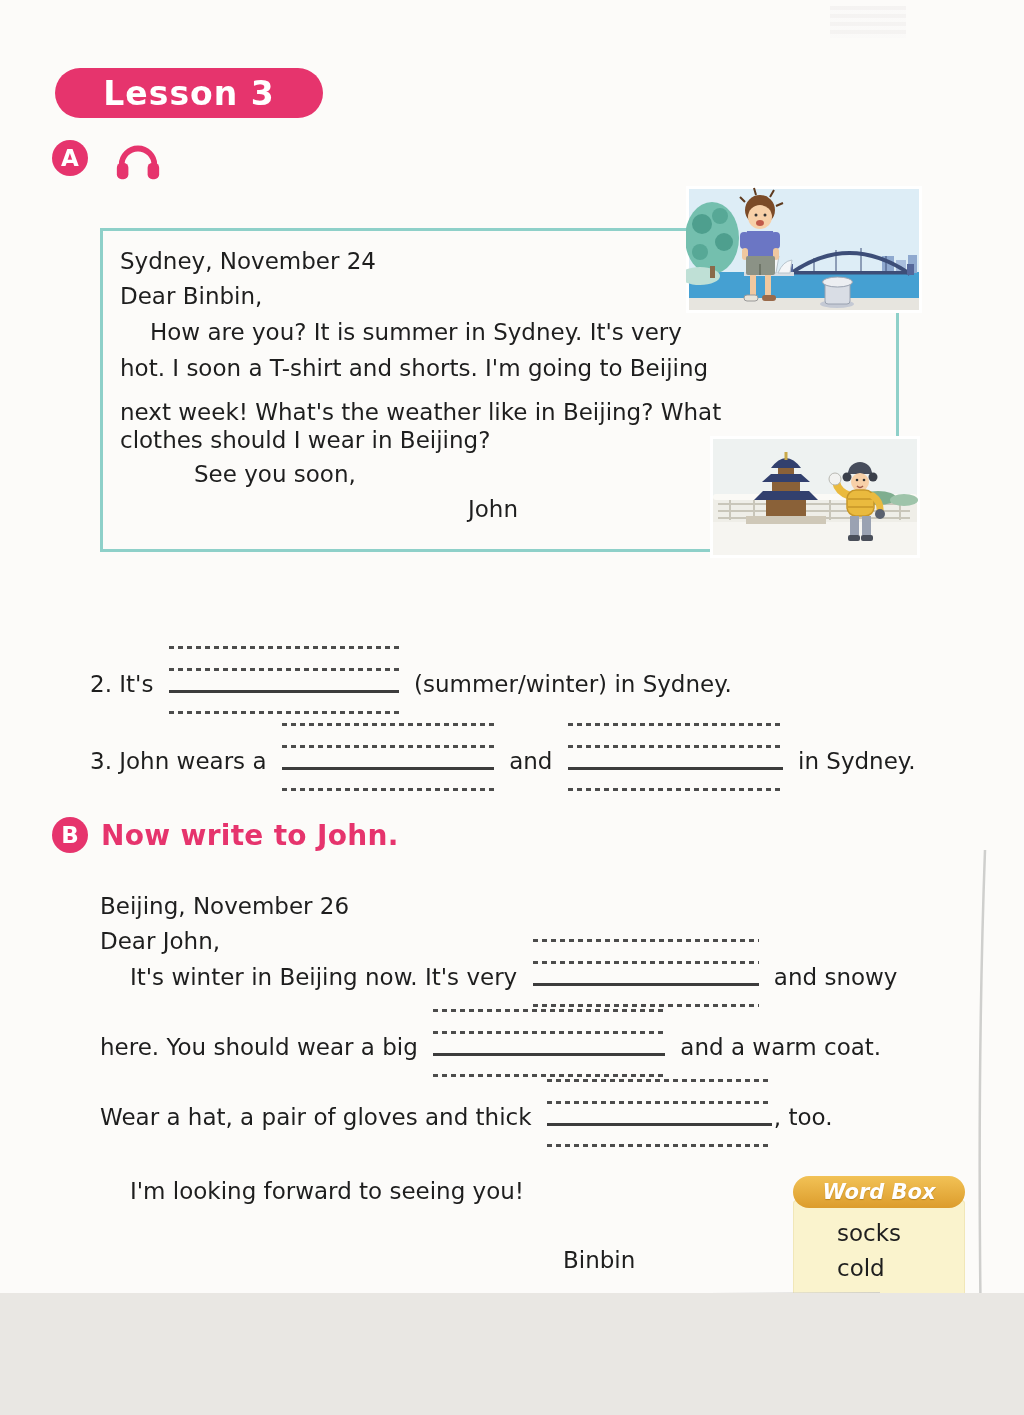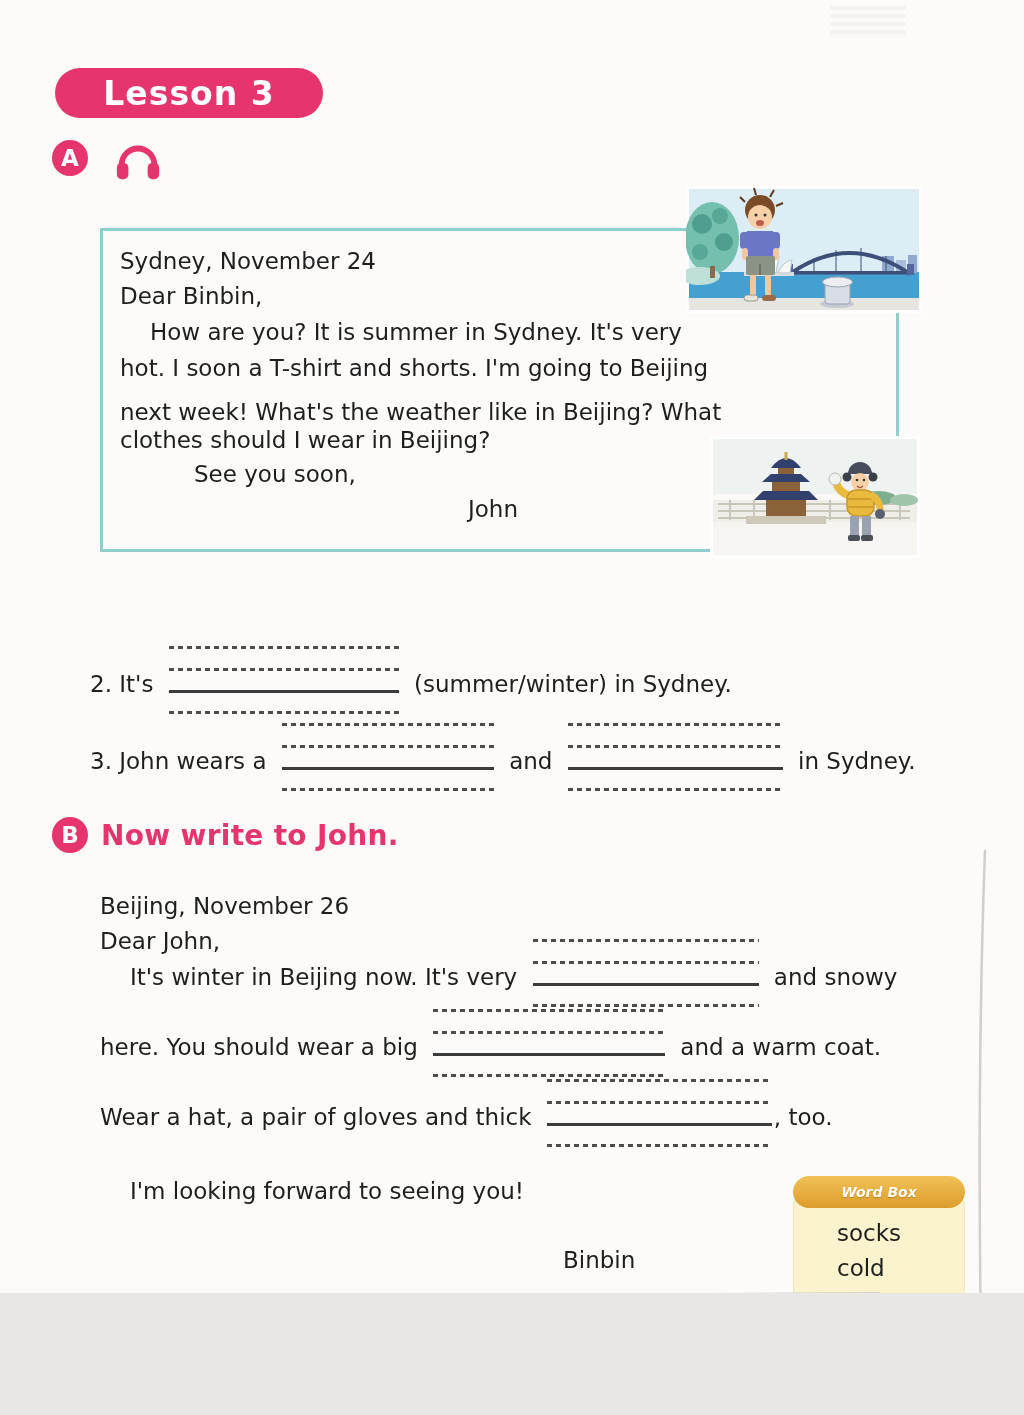--- a/index.html
+++ b/index.html
@@ -40,21 +40,21 @@
   .w226{width:226px;} .w232{width:232px;} .w225{width:225px;}
   
   .wordbox-panel{
     position:absolute;left:793px;top:1200px;width:172px;height:132px;
     background:#faf3cd;border-radius:4px;box-shadow:0 0 0 1px #f1e7b8 inset;
   }
   .wordbox-pill{
     position:absolute;left:793px;top:1176px;width:172px;height:32px;border-radius:16px;
     background:linear-gradient(#f2c256,#dc9c2c);
     display:flex;align-items:center;justify-content:center;
-    color:#fff;font-size:14px;font-weight:bold;font-style:italic;
+    color:#fff;font-size:21px;font-weight:bold;font-style:italic;
     text-shadow:0 1px 1px rgba(150,100,0,.5);
   }
   .wordbox-words{position:absolute;left:837px;top:1216px;font-size:23px;line-height:35px;color:#1e1e1e;}
   
   .crease{position:absolute;left:75px;top:1294px;width:805px;height:2px;background:#c6c6c4;transform:rotate(-0.25deg);}
   .fold{position:absolute;left:975px;top:850px;width:14px;height:500px;pointer-events:none;}
   .showthrough{position:absolute;left:830px;top:6px;width:76px;height:32px;
     background:repeating-linear-gradient(#f3f1f0 0 4px,#faf9f8 4px 8px);opacity:.8;}
   .page-num{
     position:absolute;left:60px;top:1332px;width:60px;height:52px;border-radius:50%;

